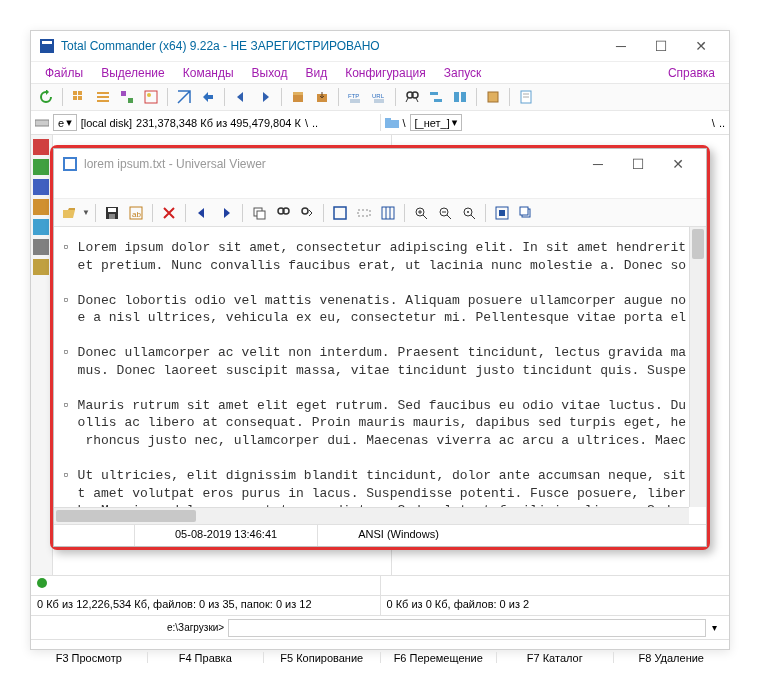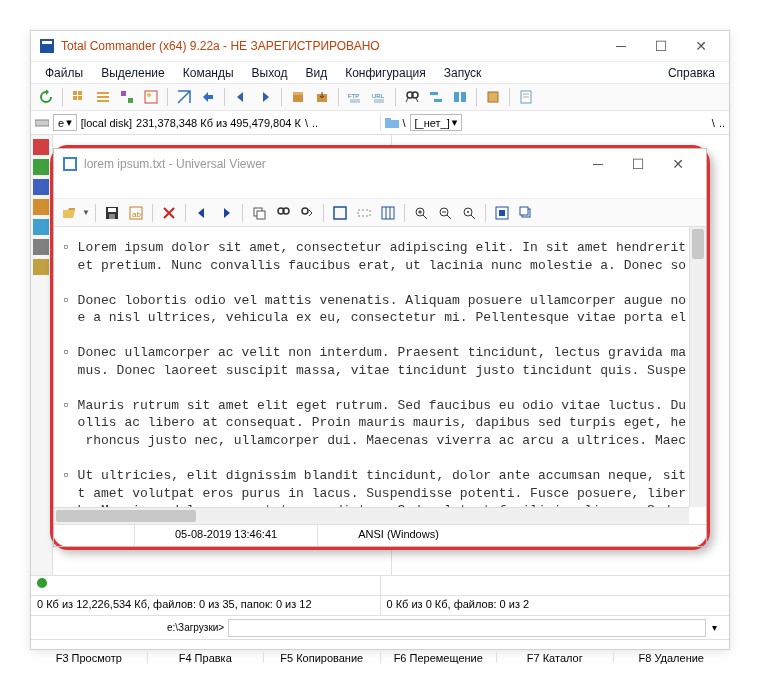--- a/index.html
+++ b/index.html
@@ -1,24 +1,24 @@
 <!DOCTYPE html>
 <html><head>
 <meta charset="utf-8">
 <style>
 * { box-sizing: border-box; margin: 0; padding: 0; }
 body { font-family: "Segoe UI", Tahoma, sans-serif; font-size: 12px; background: #fff; width: 757px; height: 681px; position: relative; overflow: hidden; }
 .tc-window { position: absolute; left: 30px; top: 30px; width: 700px; height: 620px; border: 1px solid #d0d0d0; background: #fff; box-shadow: 0 2px 10px rgba(0,0,0,0.1); }
 .tc-title { height: 30px; display: flex; align-items: center; padding: 0 8px; background: #fff; }
 .tc-title-icon { width: 16px; height: 16px; margin-right: 6px; display:inline-flex; align-items:center; justify-content:center; }
-.tc-title-text { color: #c2410c; font-size: 12px; flex: 1; }
+.tc-title-text { color: #0369a1; font-size: 12px; flex: 1; }
 .win-btns { display: flex; gap: 0; }
 .win-btn { width: 40px; height: 28px; display: flex; align-items: center; justify-content: center; color: #555; cursor: pointer; font-size:14px; }
 .tc-menu { height: 22px; display: flex; align-items: center; padding: 0 6px; gap: 2px; border-top: 1px solid #eee; }
-.tc-menu span { padding: 2px 8px; cursor: pointer; color: #0f172a; }
+.tc-menu span { padding: 2px 8px; cursor: pointer; color: #a21caf; }
 .tc-toolbar { height: 28px; border-top: 1px solid #e8e8e8; border-bottom: 1px solid #e8e8e8; display: flex; align-items: center; padding: 2px 4px; gap: 2px; background:#fafafa; }
 .tb-btn { width: 22px; height: 22px; border: 1px solid transparent; display: inline-flex; align-items: center; justify-content: center; cursor: pointer; border-radius: 2px; }
 .tb-sep { width: 1px; height: 18px; background: #d0d0d0; margin: 0 3px; }
 .drive-row { height: 24px; display: flex; align-items: center; font-size: 11px; border-bottom: 1px solid #e0e0e0; }
 .drive-left, .drive-right { flex: 1; display: flex; align-items: center; padding: 0 4px; gap: 4px; }
 .drive-right { border-left: 1px solid #e0e0e0; justify-content: flex-start; padding-left:4px; }
 .drive-box { border: 1px solid #bbb; padding: 1px 4px; background: #fff; display:inline-flex; align-items:center; gap:2px;}
 .disk-info { white-space: nowrap; overflow: hidden; }
 .body-area { position: relative; height: 440px; background: #fff; display:flex; }
 .panel-col { flex:1; border-right:1px solid #e0e0e0; font-size:11px; }
@@ -28,21 +28,21 @@
 .status-row > div { flex: 1; padding: 2px 6px; overflow: hidden; white-space: nowrap; }
 .status-row > div:first-child { border-right: 1px solid #e0e0e0; }
 .cmd-row { height: 24px; display: flex; align-items: center; padding: 2px 6px; border-top: 1px solid #e0e0e0; font-size: 10px; }
 .cmd-label { padding-right: 4px; }
 .cmd-input { flex: 1; border: 1px solid #ccc; height: 18px; background:#fff; }
 .fkey-row { height: 24px; display: flex; border-top: 1px solid #e0e0e0; font-size: 11px; }
 .fkey { flex: 1; border-right: 1px solid #e0e0e0; display: flex; align-items: center; justify-content: center; cursor: pointer; padding: 0 4px; white-space:nowrap;margin-top:12px; }
 .fkey:last-child { border-right: none; }
 
 
-.uv-window { position: absolute; left: 50px; top: 145px; width: 660px; height: 405px; border: 3px solid #e23030; border-radius: 18px; background: #fff; box-shadow: 4px 4px 8px rgba(0,0,0,0.25); }
+.uv-window { position: absolute; left: 50px; top: 145px; width: 660px; height: 405px; border: 3px solid #e23030; border-radius: 7px; background: #fff; box-shadow: 4px 4px 8px rgba(0,0,0,0.25); }
 .uv-inner { border:1px solid #c0c0c0; height:100%; display:flex; flex-direction:column; }
 .uv-title { height: 30px; display: flex; align-items: center; padding: 0 8px; background: #fff; }
 .uv-title-text { color: #999; font-size: 12px; flex: 1; }
 .uv-menu { height: 20px; border-bottom: 1px solid #eee; }
 .uv-toolbar { height: 28px; border-bottom: 1px solid #e0e0e0; display: flex; align-items: center; padding: 2px 4px; gap: 2px; background:#fafafa; }
 .uv-body { flex: 1; position: relative; overflow: hidden; }
 .uv-text { font-family: "Courier New", monospace; font-size: 13px; line-height: 1.35; color: #333; padding: 12px 0 4px 8px; white-space: pre; position:absolute; left:0; top:0; }
 .uv-scroll-v { position: absolute; right: 0; top: 0; bottom: 17px; width: 17px; background: #f0f0f0; border-left:1px solid #ddd; }
 .uv-scroll-v .thumb { position:absolute; left:2px; right:2px; top:2px; height:30px; background:#c8c8c8; border-radius:2px;}
 .uv-scroll-h { position: absolute; left: 0; right: 17px; bottom: 0; height: 17px; background: #f0f0f0; border-top:1px solid #ddd; }

